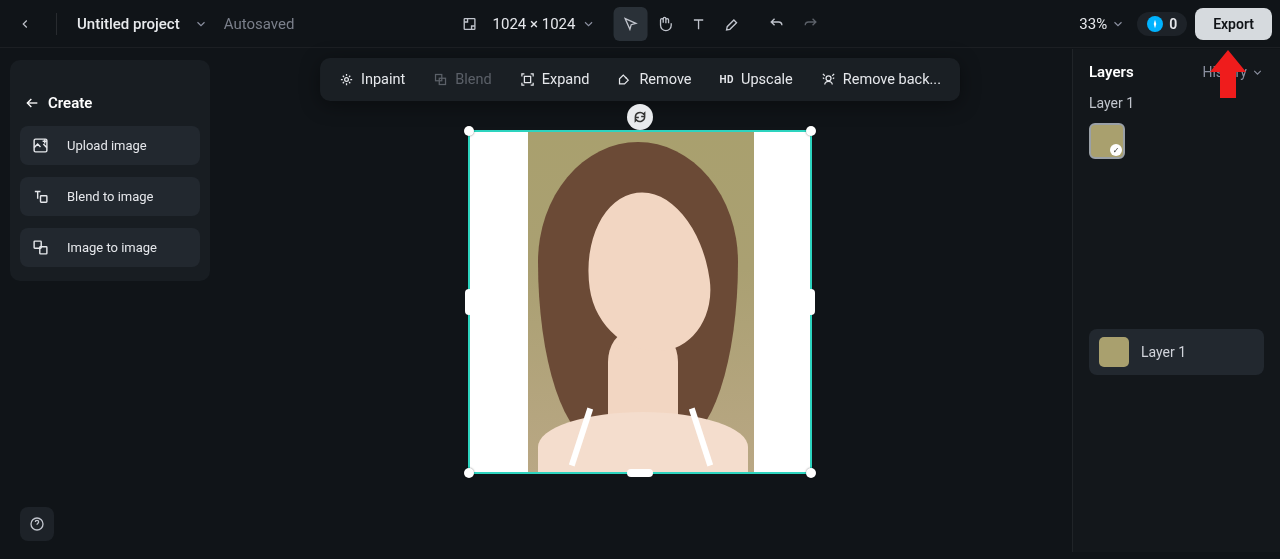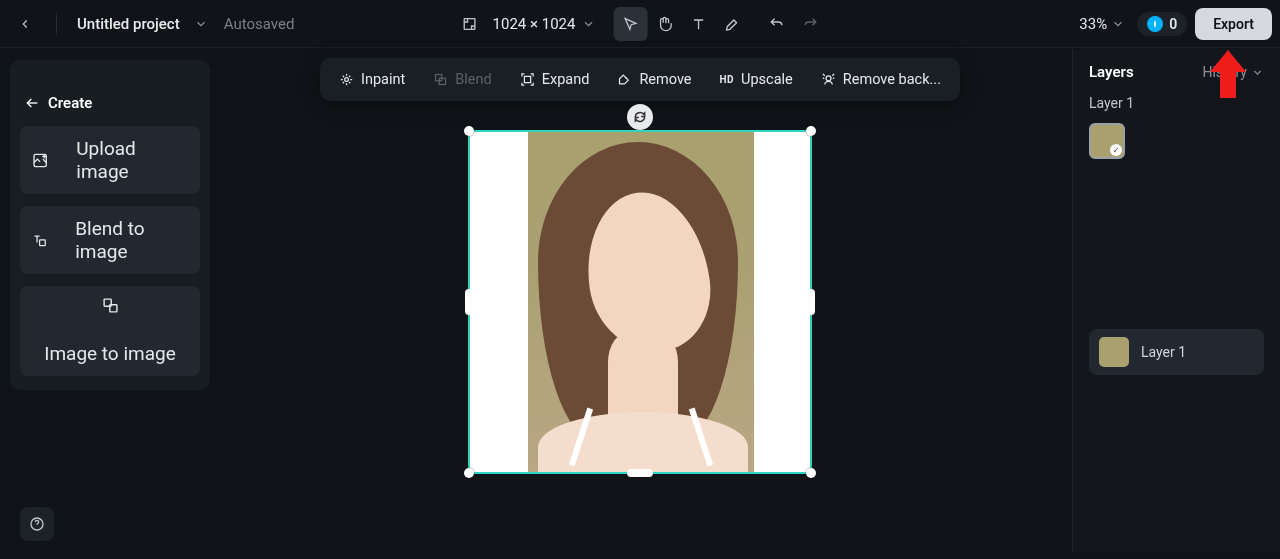--- a/index.html
+++ b/index.html
@@ -73,26 +73,26 @@
     border-radius: 10px;
     padding: 14px 10px;
   }
   .create-header {
     display: flex; align-items: center; gap: 8px;
     color: #fff; font-weight: 600; font-size: 15px;
     padding: 4px 4px 14px 4px;
     margin-top: 16px;
   }
   .side-btn {
-    display: flex; align-items: center; gap: 28px;
+    display: flex; align-items: center; gap: 18px;
     background: #22282f; border-radius: 8px;
     padding: 11px 12px; margin-bottom: 12px;
-    color: #e5e7eb; font-size: 19px; cursor: pointer;
-  }
-  .side-btn:last-child { margin-bottom: 0; flex-direction: column; }
+    color: #e5e7eb; font-size: 13px; cursor: pointer;
+  }
+  .side-btn:last-child { margin-bottom: 0; }
   
   .floating-toolbar {
     position: absolute;
     top: 58px; left: 50%; transform: translateX(-50%);
     background: #1a1f24;
     border-radius: 10px;
     display: flex; align-items: center;
     padding: 6px 8px;
     gap: 6px;
     box-shadow: 0 4px 20px rgba(0,0,0,0.4);

